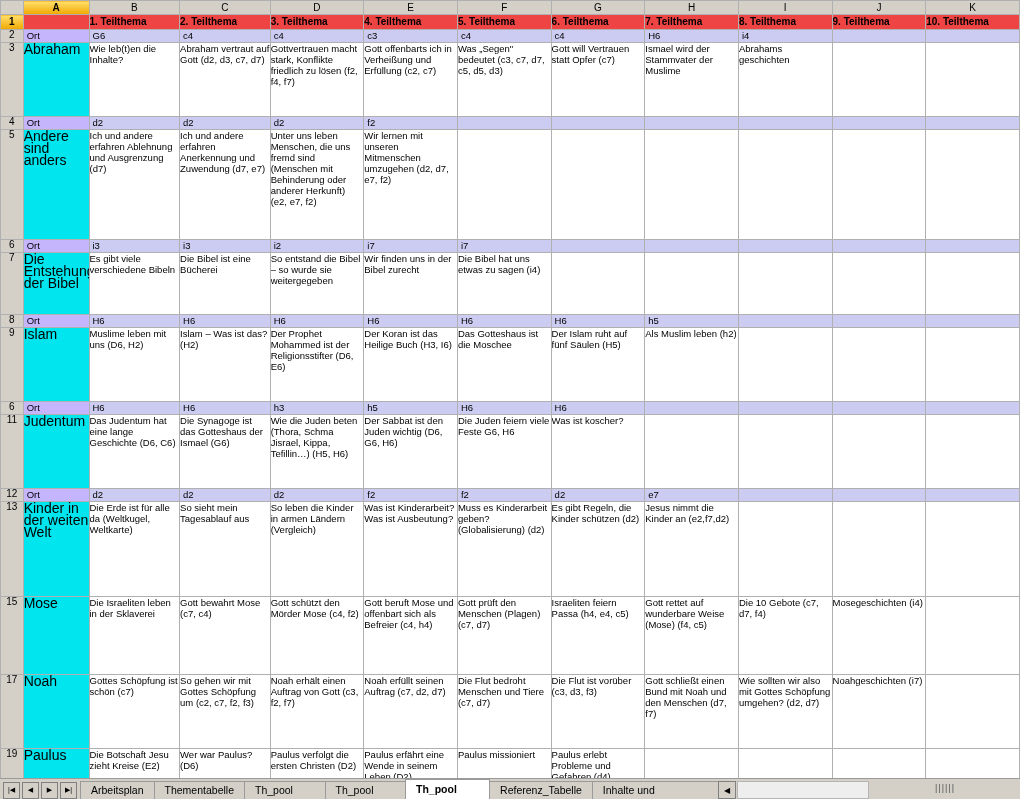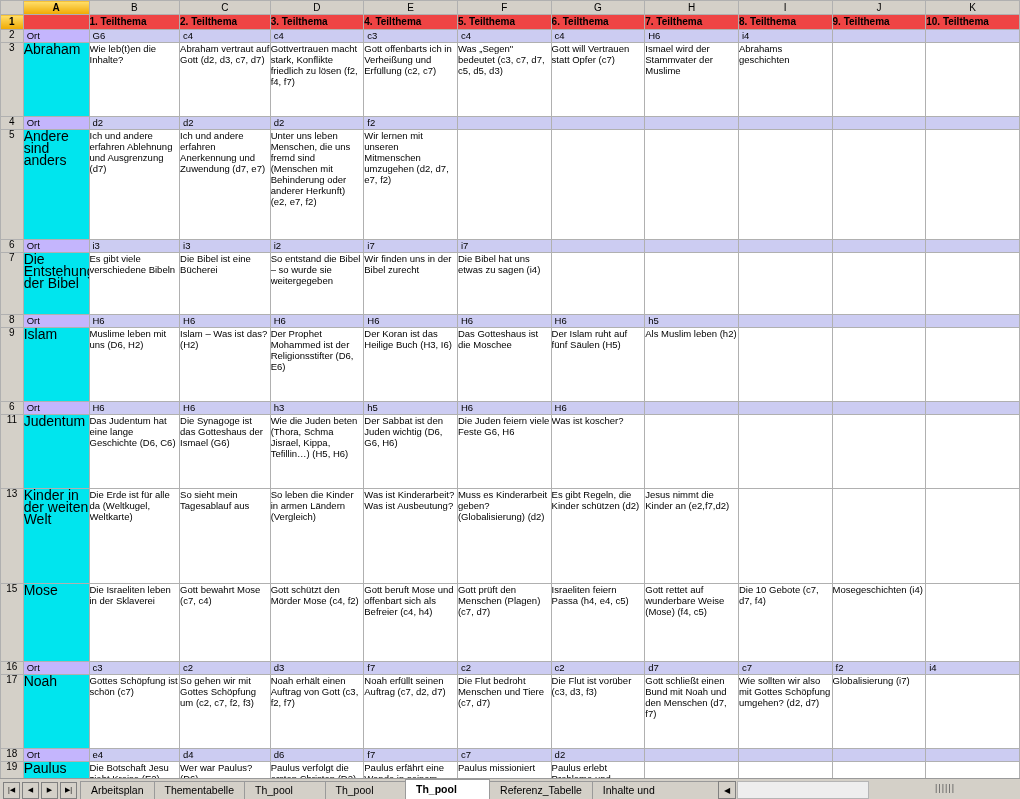--- a/index.html
+++ b/index.html
@@ -243,20 +243,34 @@
       <td class="cell body">Wie die Juden beten (Thora, Schma Jisrael, Kippa, Tefillin…) (H5, H6)</td>
       <td class="cell body">Der Sabbat ist den Juden wichtig (D6, G6, H6)</td>
       <td class="cell body">Die Juden feiern viele Feste G6, H6</td>
       <td class="cell body">Was ist koscher?</td>
       <td class="cell body"></td>
       <td class="cell body"></td>
       <td class="cell body"></td>
       <td class="cell body"></td>
     </tr>
 
+    <tr class="thin">
+      <td class="rowhdr">12</td>
+      <td class="cell topic">Ort</td>
+      <td class="cell code">d2</td>
+      <td class="cell code">d2</td>
+      <td class="cell code">d2</td>
+      <td class="cell code">f2</td>
+      <td class="cell code">f2</td>
+      <td class="cell code">d2</td>
+      <td class="cell code">e7</td>
+      <td class="cell code"></td>
+      <td class="cell code"></td>
+      <td class="cell code"></td>
+    </tr>
 
     <tr style="height:95px">
       <td class="rowhdr">13</td>
       <td class="cell topic">Kinder in der weiten Welt</td>
       <td class="cell body">Die Erde ist für alle da (Weltkugel, Weltkarte)</td>
       <td class="cell body">So sieht mein Tagesablauf aus</td>
       <td class="cell body">So leben die Kinder in armen Ländern (Vergleich)</td>
       <td class="cell body">Was ist Kinderarbeit? Was ist Ausbeutung?</td>
       <td class="cell body">Muss es Kinderarbeit geben? (Globalisierung) (d2)</td>
       <td class="cell body">Es gibt Regeln, die Kinder schützen (d2)</td>
@@ -275,64 +289,36 @@
       <td class="cell body">Gott schützt den Mörder Mose (c4, f2)</td>
       <td class="cell body">Gott beruft Mose und offenbart sich als Befreier (c4, h4)</td>
       <td class="cell body">Gott prüft den Menschen (Plagen) (c7, d7)</td>
       <td class="cell body">Israeliten feiern Passa (h4, e4, c5)</td>
       <td class="cell body">Gott rettet auf wunderbare Weise (Mose) (f4, c5)</td>
       <td class="cell body">Die 10 Gebote (c7, d7, f4)</td>
       <td class="cell body">Mosegeschichten (i4)</td>
       <td class="cell body"></td>
     </tr>
 
-    <tr class="thin">
-      <td class="rowhdr">16</td>
-      <td class="cell topic">Ort</td>
-      <td class="cell code">c3</td>
-      <td class="cell code">c2</td>
-      <td class="cell code">d3</td>
-      <td class="cell code">f7</td>
-      <td class="cell code">c2</td>
-      <td class="cell code">c2</td>
-      <td class="cell code">d7</td>
-      <td class="cell code">c7</td>
-      <td class="cell code">f2</td>
-      <td class="cell code">i4</td>
-    </tr>
 
     <tr style="height:74px">
       <td class="rowhdr">17</td>
       <td class="cell topic">Noah</td>
       <td class="cell body">Gottes Schöpfung ist schön (c7)</td>
       <td class="cell body">So gehen wir mit Gottes Schöpfung um (c2, c7, f2, f3)</td>
       <td class="cell body">Noah erhält einen Auftrag von Gott (c3, f2, f7)</td>
       <td class="cell body">Noah erfüllt seinen Auftrag (c7, d2, d7)</td>
       <td class="cell body">Die Flut bedroht Menschen und Tiere (c7, d7)</td>
       <td class="cell body">Die Flut ist vorüber (c3, d3, f3)</td>
       <td class="cell body">Gott schließt einen Bund mit Noah und den Menschen (d7, f7)</td>
       <td class="cell body">Wie sollten wir also mit Gottes Schöpfung umgehen? (d2, d7)</td>
-      <td class="cell body">Globalisierung (i7)</td>
-      <td class="cell body"></td>
-    </tr>
-
-    <tr class="thin">
-      <td class="rowhdr">18</td>
-      <td class="cell topic">Ort</td>
-      <td class="cell code">e4</td>
-      <td class="cell code">d4</td>
-      <td class="cell code">d6</td>
-      <td class="cell code">f7</td>
-      <td class="cell code">c7</td>
-      <td class="cell code">d2</td>
-      <td class="cell code"></td>
-      <td class="cell code"></td>
-      <td class="cell code"></td>
-      <td class="cell code"></td>
-    </tr>
+      <td class="cell body">Noahgeschichten (i7)</td>
+      <td class="cell body"></td>
+    </tr>
+
 
     <tr style="height:60px">
       <td class="rowhdr">19</td>
       <td class="cell topic">Paulus</td>
       <td class="cell body">Die Botschaft Jesu zieht Kreise (E2)</td>
       <td class="cell body">Wer war Paulus? (D6)</td>
       <td class="cell body">Paulus verfolgt die ersten Christen (D2)</td>
       <td class="cell body">Paulus erfährt eine Wende in seinem Leben (D2)</td>
       <td class="cell body">Paulus missioniert</td>
       <td class="cell body">Paulus erlebt Probleme und Gefahren (d4)</td>

